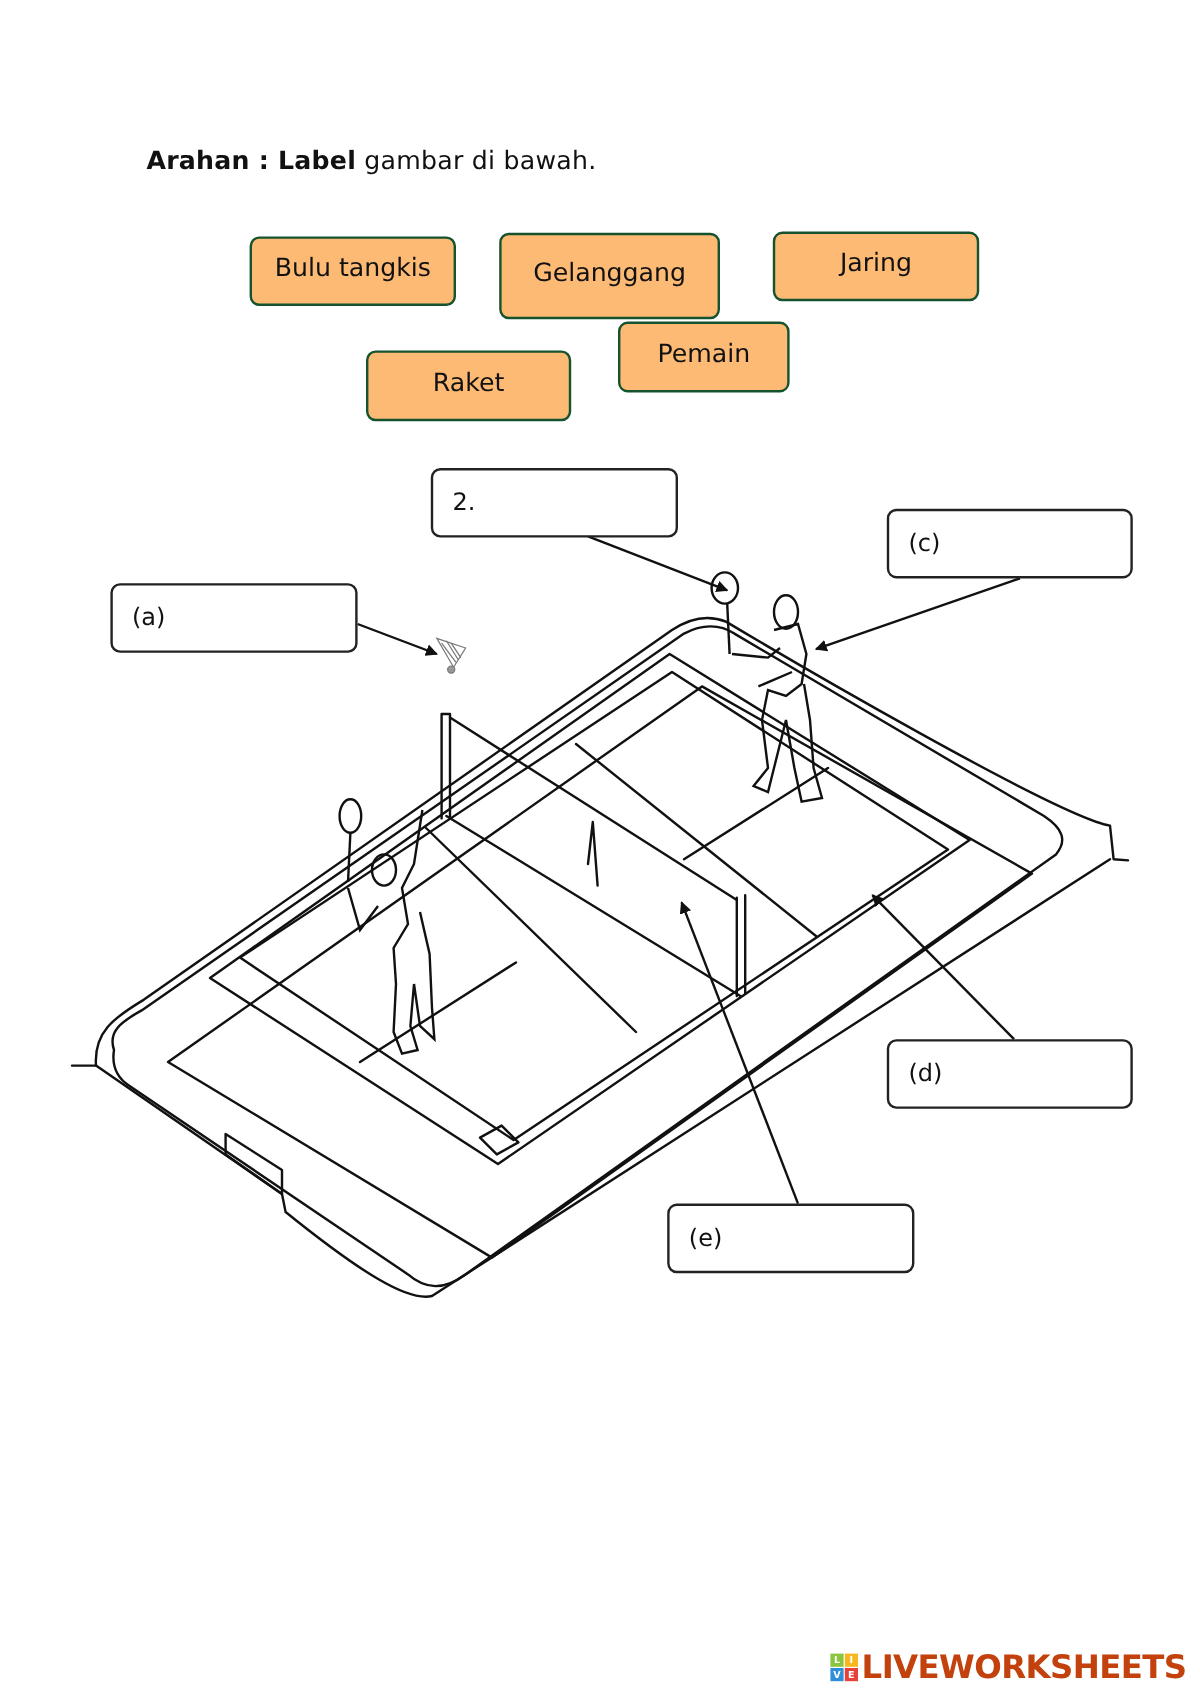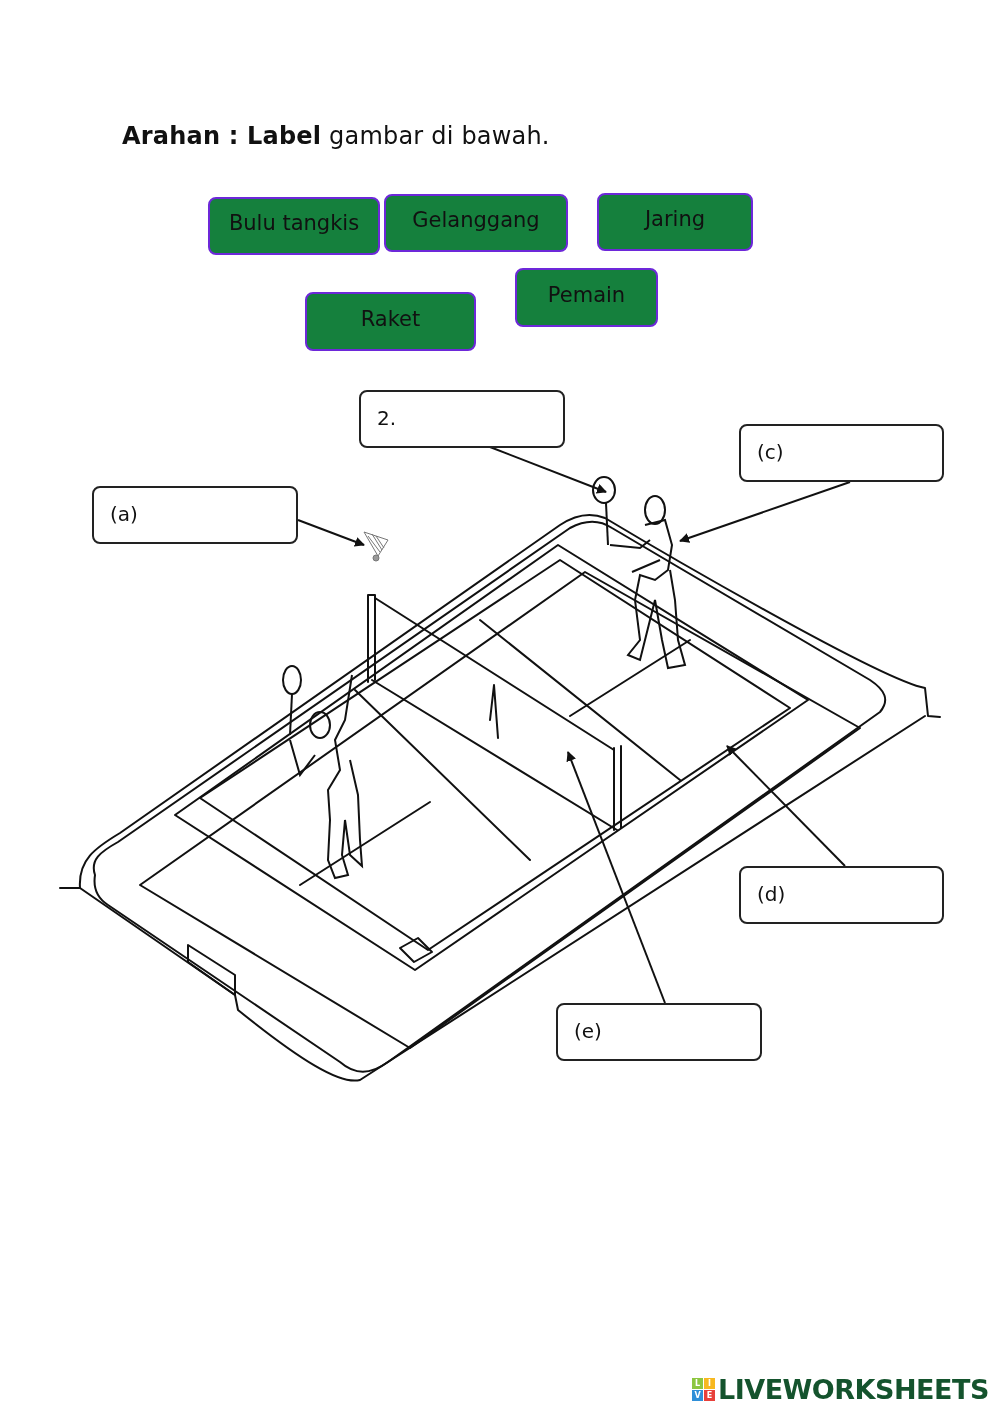--- a/index.html
+++ b/index.html
@@ -1,20 +1,20 @@
 <!DOCTYPE html>
 <html><head>
   <meta charset="utf-8">
   <style>
     html, body { margin: 0; padding: 0; background: #ffffff; }
     body { width: 1000px; height: 1414px; position: relative; overflow: hidden;
            font-family: "DejaVu Sans", sans-serif; color: #111; }
-    .instruction { position: absolute; left: 122px; top: 122px; font-size: 24px; letter-spacing: 0.2px; }
+    .instruction { position: absolute; left: 122px; top: 122px; font-size: 21px; letter-spacing: 0.2px; }
     .instruction b { font-weight: bold; }
-    .word-box { position: absolute; border: 2px solid #6d28d9; border-radius: 8px; background: #15803d;
+    .word-box { position: absolute; border: 2px solid #14532d; border-radius: 8px; background: #fdba74;
                 font-size: 21px; display: flex; align-items: center; justify-content: center;
                 box-sizing: border-box; padding-bottom: 6px; }
     .answer-box { position: absolute; border: 2px solid #222; border-radius: 8px; background: #fff;
                   font-size: 20px; box-sizing: border-box; padding: 14px 0 0 16px; }
     .answer-input { position: absolute; left: 50px; right: 8px; top: 8px; bottom: 8px; border: none;
                     background: transparent; outline: none; font-size: 18px; font-family: "DejaVu Sans", sans-serif; }
     svg.court { position: absolute; left: 0; top: 0; }
     .logo { position: absolute; left: 692px; top: 1374px; display: flex; align-items: center; }
     .logo-grid { display: grid; grid-template-columns: 11px 11px; grid-template-rows: 11px 11px; gap: 1px; margin-right: 3px; }
     .logo-grid span { font-size: 8px; font-weight: bold; color: #fff; display: flex; align-items: center; justify-content: center; font-family: "DejaVu Sans", sans-serif; }
@@ -23,24 +23,24 @@
 </head>
 <body>
 
 <div class="instruction">
   <b>Arahan : Label</b><span> gambar di bawah.</span>
 </div>
 
 <div class="word-box" style="left:208px;top:197px;width:172px;height:58px;">
     <span>Bulu tangkis</span>
   </div>
-<div class="word-box" style="left:384px;top:194px;width:184px;height:58px;align-items:center;">
+<div class="word-box" style="left:416px;top:194px;width:184px;height:72px;align-items:center;">
     <span>Gelanggang</span>
   </div>
-<div class="word-box" style="left:597px;top:193px;width:156px;height:58px;">
+<div class="word-box" style="left:644px;top:193px;width:172px;height:58px;">
     <span>Jaring</span>
   </div>
 <div class="word-box" style="left:305px;top:268px;width:171px;height:59px;margin-top:24px;">
     <span>Raket</span>
   </div>
 <div class="word-box" style="left:515px;top:268px;width:143px;height:59px;">
     <span>Pemain</span>
   </div>
 
 <svg class="court" width="1000" height="1414" viewBox="0 0 1000 1414">
@@ -126,14 +126,14 @@
   <input class="answer-input" type="text" value="" style="">
 </div>
 
 <div class="logo">
   <div class="logo-grid">
     <span class="lg" style="background: rgb(140, 198, 63);">L</span>
     <span class="lg" style="background: rgb(247, 184, 31);">I</span>
     <span class="lg" style="background: rgb(47, 143, 216);">V</span>
     <span class="lg" style="background: rgb(232, 64, 58);">E</span>
   </div>
-  <span class="logo-text" style="color: #14532d;">LIVEWORKSHEETS</span>
+  <span class="logo-text" style="color: #c2410c;">LIVEWORKSHEETS</span>
 </div>
 
 </body></html>

